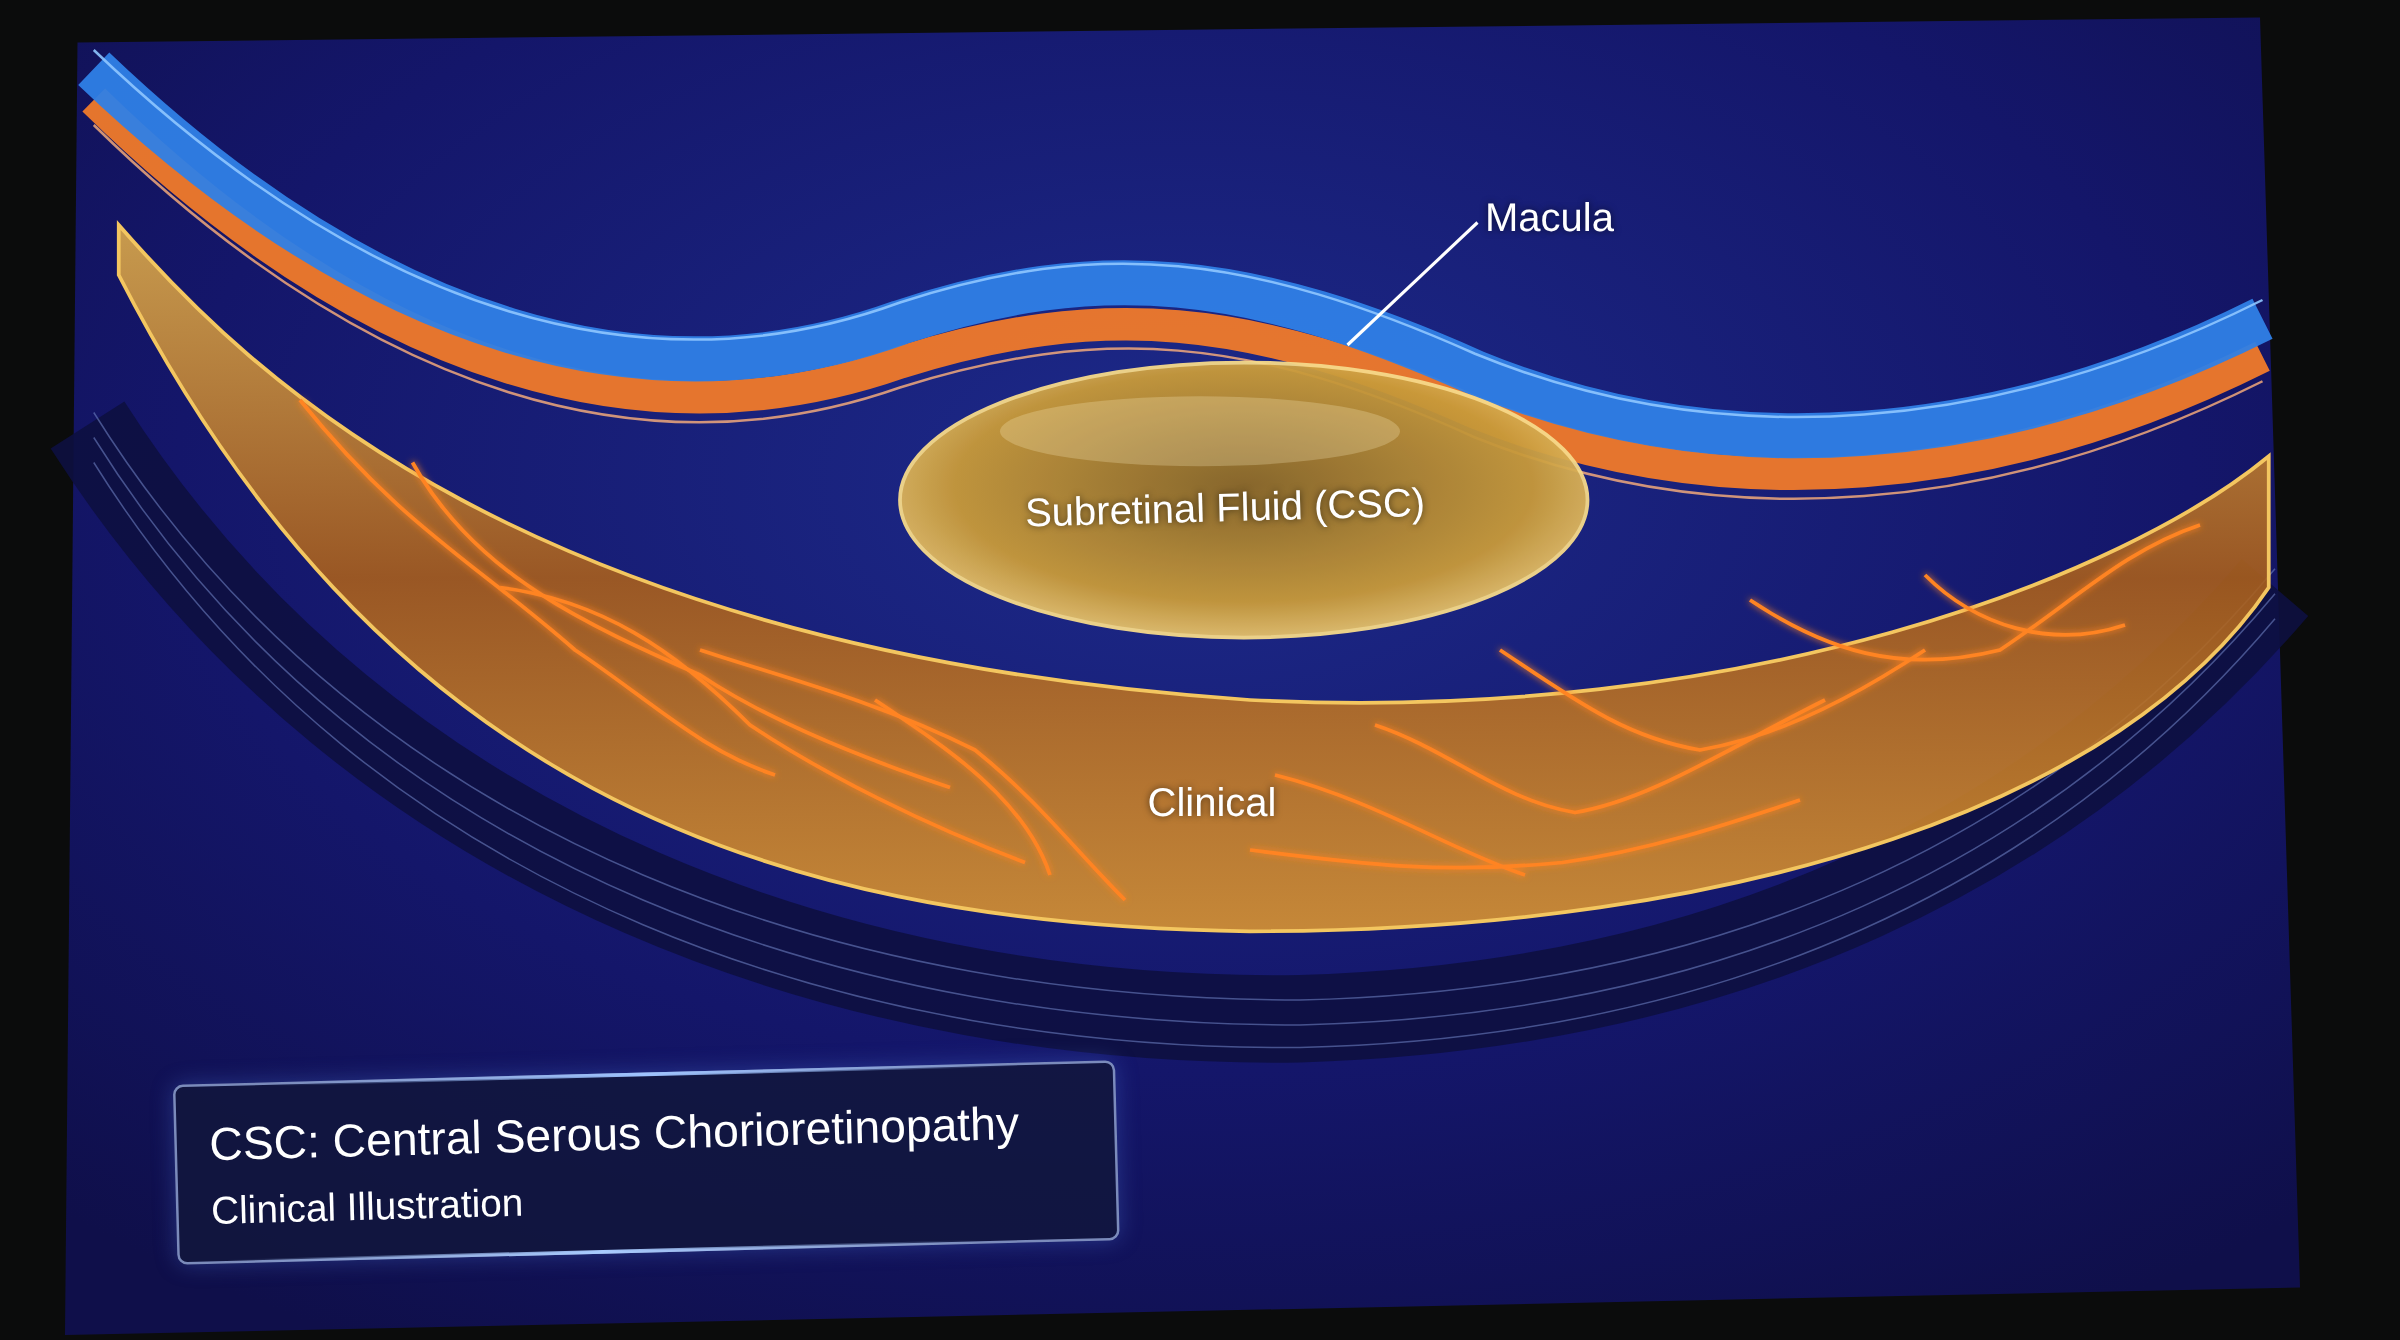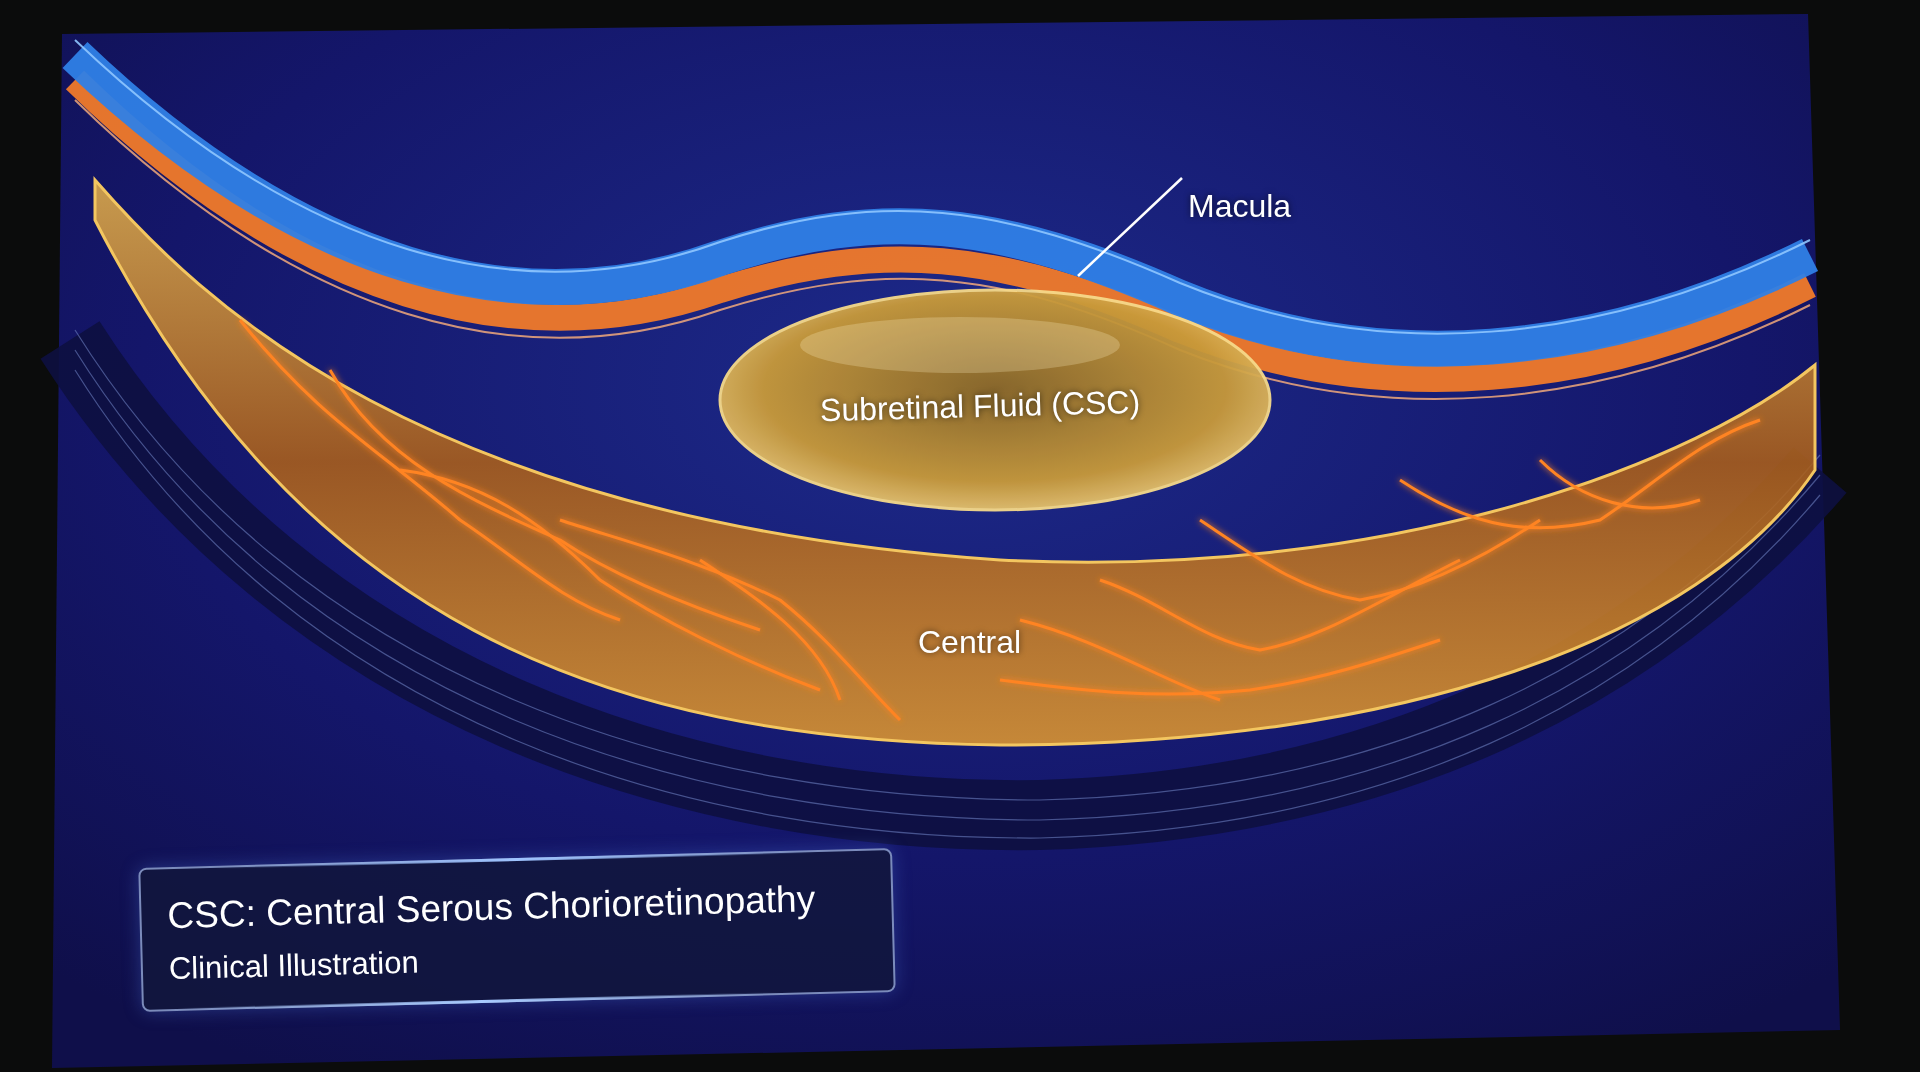--- a/index.html
+++ b/index.html
@@ -1,19 +1,19 @@
 <!DOCTYPE html>
 <html><head>
 <meta charset="utf-8">
 <style>
   html, body { margin:0; padding:0; }
   body { width:1920px; height:1072px; background:#0b0c0c; position:relative; overflow:hidden; font-family:"Liberation Sans", sans-serif; }
   .screen { position:absolute; left:0; top:0; width:1920px; height:1072px; }
   .label { position:absolute; color:#ffffff; font-family:"Liberation Sans", sans-serif; text-shadow:0 0 6px rgba(0,0,0,0.6); white-space:nowrap; }
-  .lbl-macula { left:1188px; top:156px; font-size:32px;margin-top:32px; }
+  .lbl-macula { left:1188px; top:156px; font-size:32px; }
   .lbl-fluid { left:820px; top:388px; font-size:32px; transform:rotate(-1.5deg); }
   .lbl-choroid { left:918px; top:624px; font-size:32px; }
   .caption { position:absolute; left:140px; top:858px; width:750px; height:140px; border:2px solid rgba(160,180,230,0.75); border-radius:8px; background:rgba(18,22,60,0.85); transform:rotate(-1.5deg); box-shadow:0 0 18px rgba(80,120,220,0.35); }
   .caption .glow-top { position:absolute; left:10%; right:10%; top:-2px; height:3px; background:linear-gradient(90deg, transparent, #9fc4ff, transparent); }
   .caption .glow-bot { position:absolute; left:5%; right:15%; bottom:-2px; height:3px; background:linear-gradient(90deg, transparent, #a9cbff, transparent); }
   .caption .title { position:absolute; left:26px; top:26px; font-size:37px; color:#fff; }
   .caption .subtitle { position:absolute; left:26px; top:82px; font-size:31px; color:#fff; }
 </style>
 </head>
 <body>
@@ -78,20 +78,20 @@
 
     <ellipse cx="995" cy="400" rx="275" ry="110" fill="url(#fluidFill)" stroke="#f6da8a" stroke-width="3" opacity="0.95"></ellipse>
     <ellipse cx="960" cy="345" rx="160" ry="28" fill="#fff3c8" opacity="0.25"></ellipse>
 
     <line x1="1182" y1="178" x2="1078" y2="276" stroke="#ffffff" stroke-width="2.5"></line>
   </svg>
 </div>
 
 <div class="label lbl-macula">Macula</div>
 <div class="label lbl-fluid">Subretinal Fluid (CSC)</div>
-<div class="label lbl-choroid">Central</div>
+<div class="label lbl-choroid">Clinical</div>
 
 <div class="caption">
   <div class="glow-top"></div>
   <div class="title">CSC: Central Serous Chorioretinopathy</div>
   <div class="subtitle">Clinical Illustration</div>
   <div class="glow-bot"></div>
 </div>
 
 </body></html>

